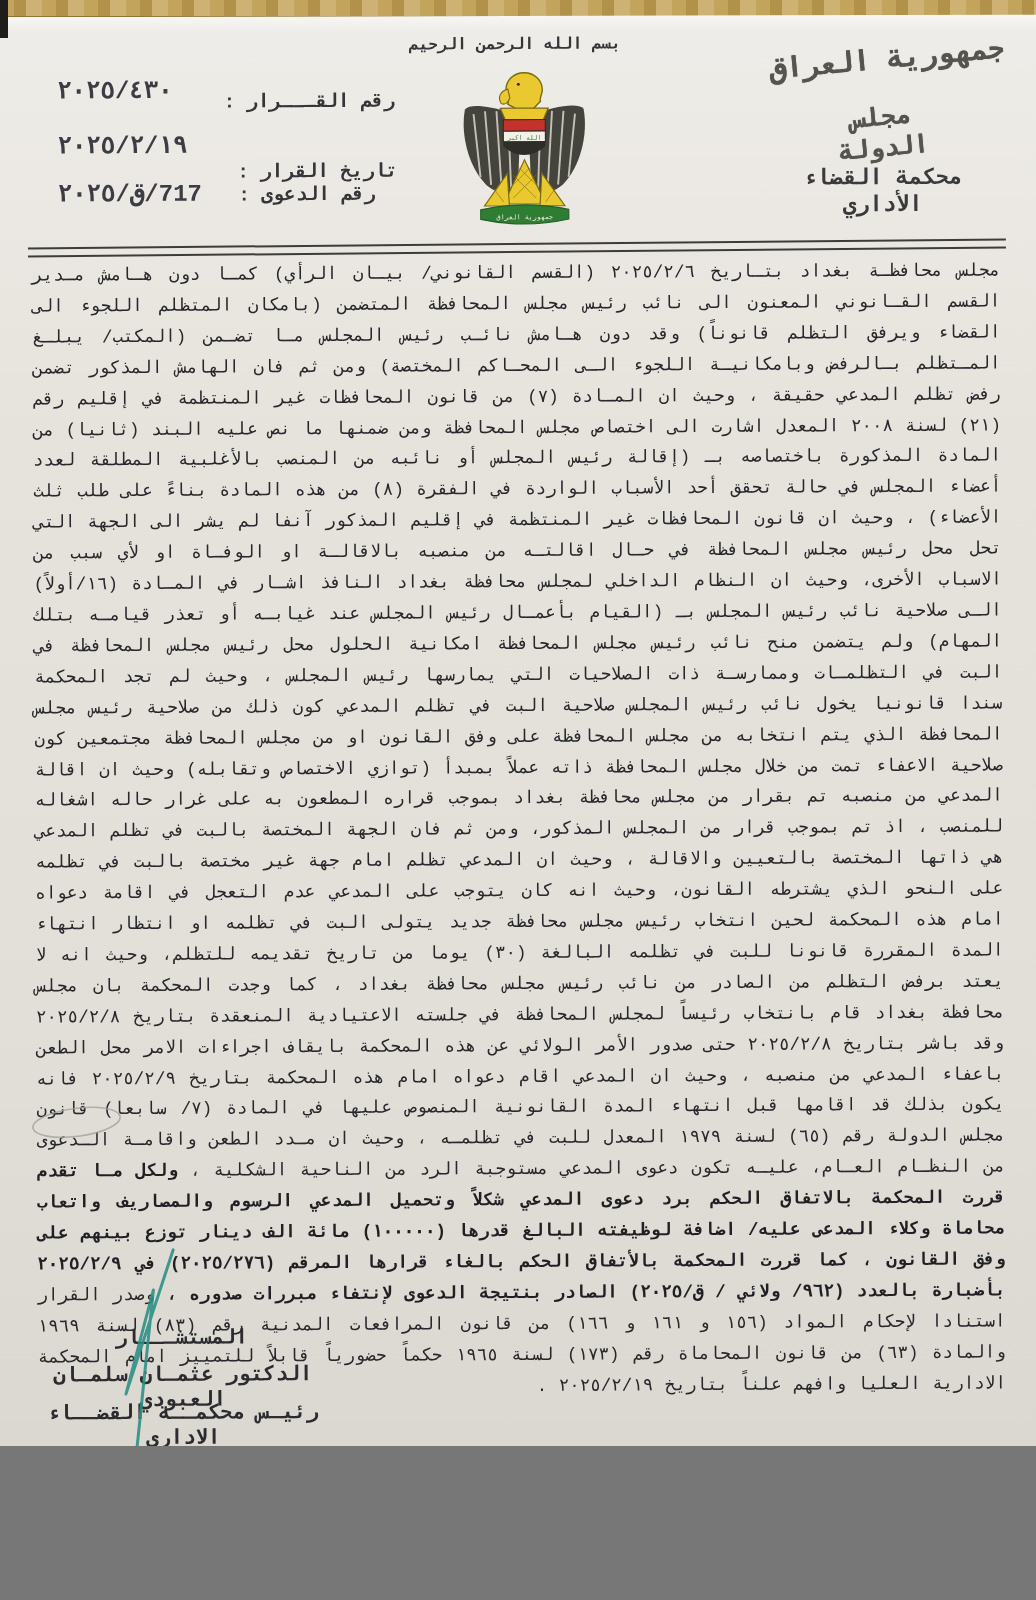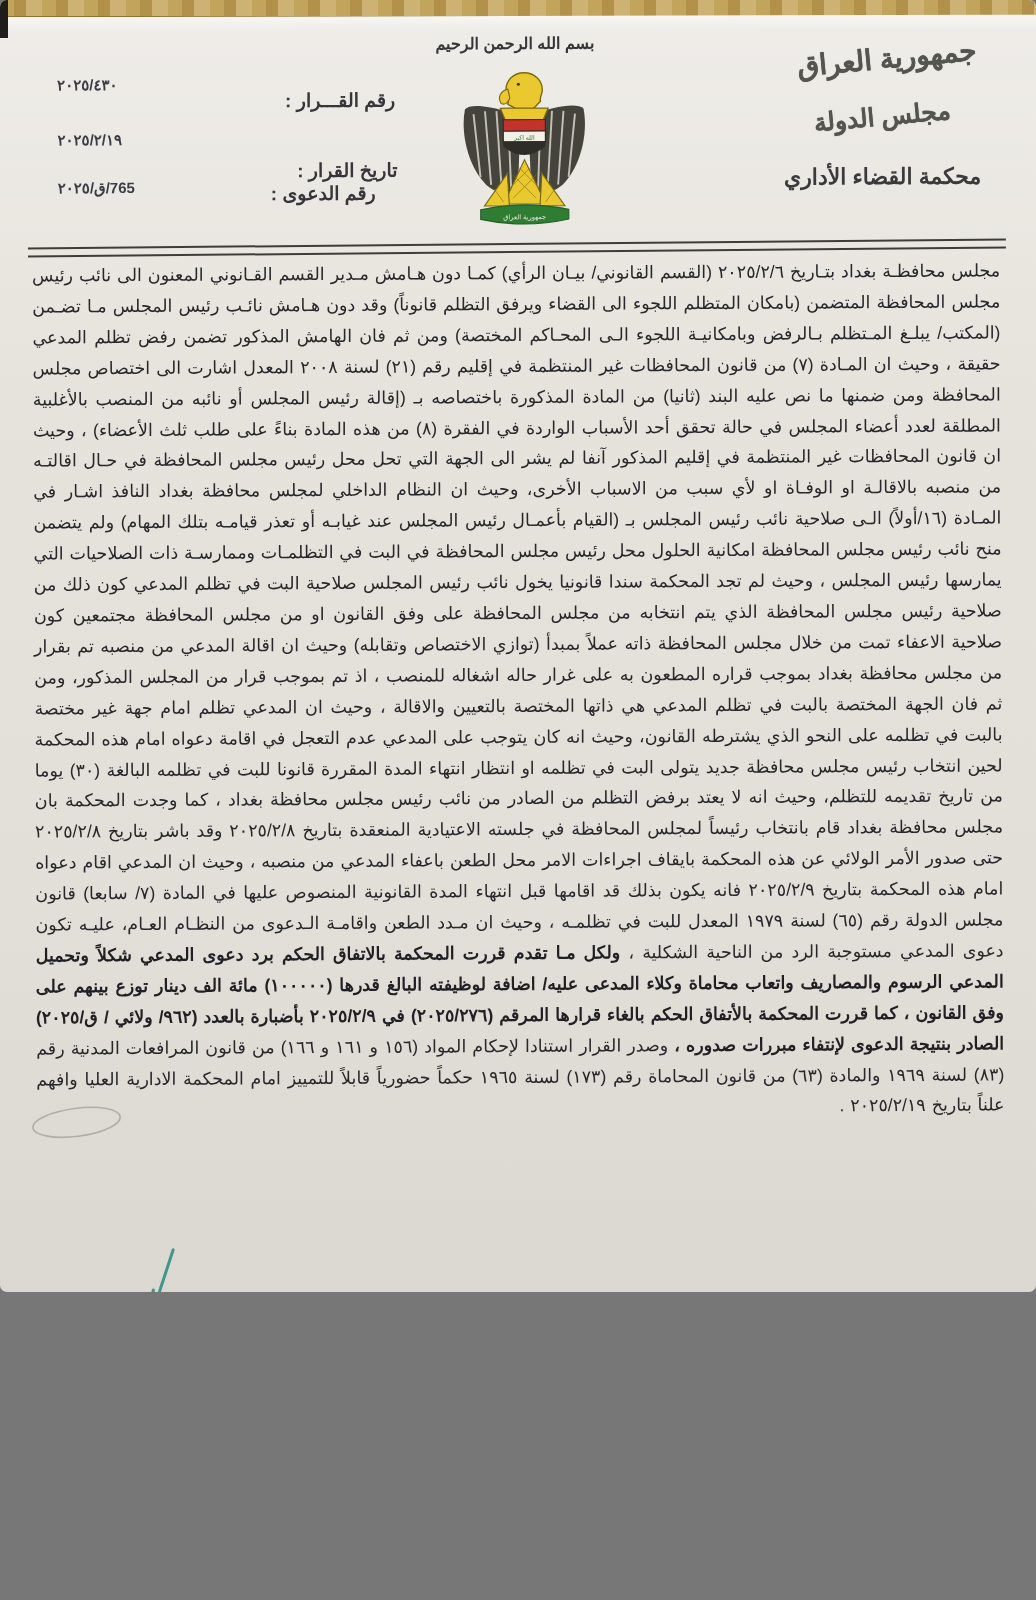--- a/index.html
+++ b/index.html
@@ -1,18 +1,18 @@
 <!DOCTYPE html>
 <html lang="ar" dir="rtl"><head>
 <meta charset="utf-8">
 <style>
   html,body{margin:0;padding:0;background:#777;}
-  .scan{position:relative;width:1036px;height:1292px;overflow:hidden;
+  .scan{position:relative;width:1036px;height:1446px;overflow:hidden;
         background:linear-gradient(180deg,#efede9 0%,#e6e3dc 30%,#e2dfd8 70%,#dbd8d1 100%);
-        font-family:Liberation Sans, sans-serif;direction:rtl;border-radius:7px;}
+        font-family:Liberation Mono, monospace;direction:rtl;}
   
   .desk-strip{position:absolute;left:0;top:0;width:1036px;height:16px;
       background:repeating-linear-gradient(90deg,#c2a45c 0 14px,#b2924a 14px 26px,#cdb273 26px 42px);
       border-bottom:1px solid #8d7434;}
   .paper-edge{position:absolute;left:0;top:16px;width:1036px;height:17px;
       background:linear-gradient(180deg,#f7f6f3,#ecebe7);transform:rotate(-0.15deg);}
   .corner-dark{position:absolute;left:0;top:0;width:8px;height:38px;background:#1e1d1b;}
   .tilt{position:absolute;left:0;top:0;width:1036px;height:1600px;transform:rotate(-0.3deg);transform-origin:50% 40%;color:#2b2b30;}
 
   
@@ -20,21 +20,21 @@
       font-size:16px;font-weight:bold;color:#36363a;}
   .callig1{position:absolute;right:26px;top:44px;width:240px;text-align:center;font-size:28px;font-weight:bold;
       color:#55554f;transform:rotate(-5deg);text-shadow:0 0 .7px #55554f;letter-spacing:-1px;}
   .callig2{position:absolute;right:76px;top:104px;width:150px;text-align:center;font-size:25px;font-weight:bold;
       color:#55554f;transform:rotate(-5deg);text-shadow:0 0 .7px #55554f;letter-spacing:-1px;}
   .court-name{position:absolute;right:26px;top:166px;width:250px;text-align:center;
       font-size:22px;font-weight:bold;color:#3a3a3c;}
 
   
   .f-label{position:absolute;font-size:19px;font-weight:bold;color:#35353a;}
-  .f-value{position:absolute;font-size:15px;font-weight:bold;color:#3c3c44;letter-spacing:2px;direction:rtl;}
+  .f-value{position:absolute;font-size:24px;font-weight:bold;color:#3c3c44;letter-spacing:2px;direction:rtl;}
   .lb0{right:638px;top:88px;} .vl0{left:60px;top:74px;}
   .lb1{right:636px;top:134px;margin-top:24px;} .vl1{left:60px;top:129px;}
   .lb2{right:658px;top:181px;} .vl2{left:60px;top:177px;}
 
   .emblem-box{position:absolute;left:460px;top:68px;width:134px;}
   .rule{position:absolute;left:30px;top:243px;width:978px;height:6px;
       border-top:2.5px solid #3c3c3a;border-bottom:2.5px solid #3c3c3a;transform:rotate(-0.22deg);}
 
   
   .body-text{position:absolute;right:34px;left:34px;top:258px;margin:0;
@@ -64,21 +64,21 @@
 
     <div class="callig1">جمهورية العراق</div>
     <div class="callig2">مجلس الدولة</div>
     <div class="court-name">محكمة القضاء الأداري</div>
 
     <div class="f-label lb0">رقم القـــرار :</div>
     <div class="f-value vl0">٢٠٢٥/٤٣٠</div>
     <div class="f-label lb1">تاريخ القرار :</div>
     <div class="f-value vl1">٢٠٢٥/٢/١٩</div>
     <div class="f-label lb2">رقم الدعوى :</div>
-    <div class="f-value vl2">765/ق/٢٠٢٥</div>
+    <div class="f-value vl2">717/ق/٢٠٢٥</div>
 
     <div class="emblem-box">
       <svg viewBox="0 0 140 172" width="134" xmlns="http://www.w3.org/2000/svg">
 
         <g fill="#45443c">
           <path d="M66,50 C38,40 14,36 8,43 C3,70 12,104 30,122 C43,133 57,134 63,129 Z"></path>
           <path d="M74,50 C102,40 126,36 132,43 C137,70 128,104 110,122 C97,133 83,134 77,129 Z"></path>
         </g>
         <g stroke="#d9d6cd" stroke-width="2" opacity="0.85">
           <line x1="17" y1="48" x2="24" y2="114"></line>

